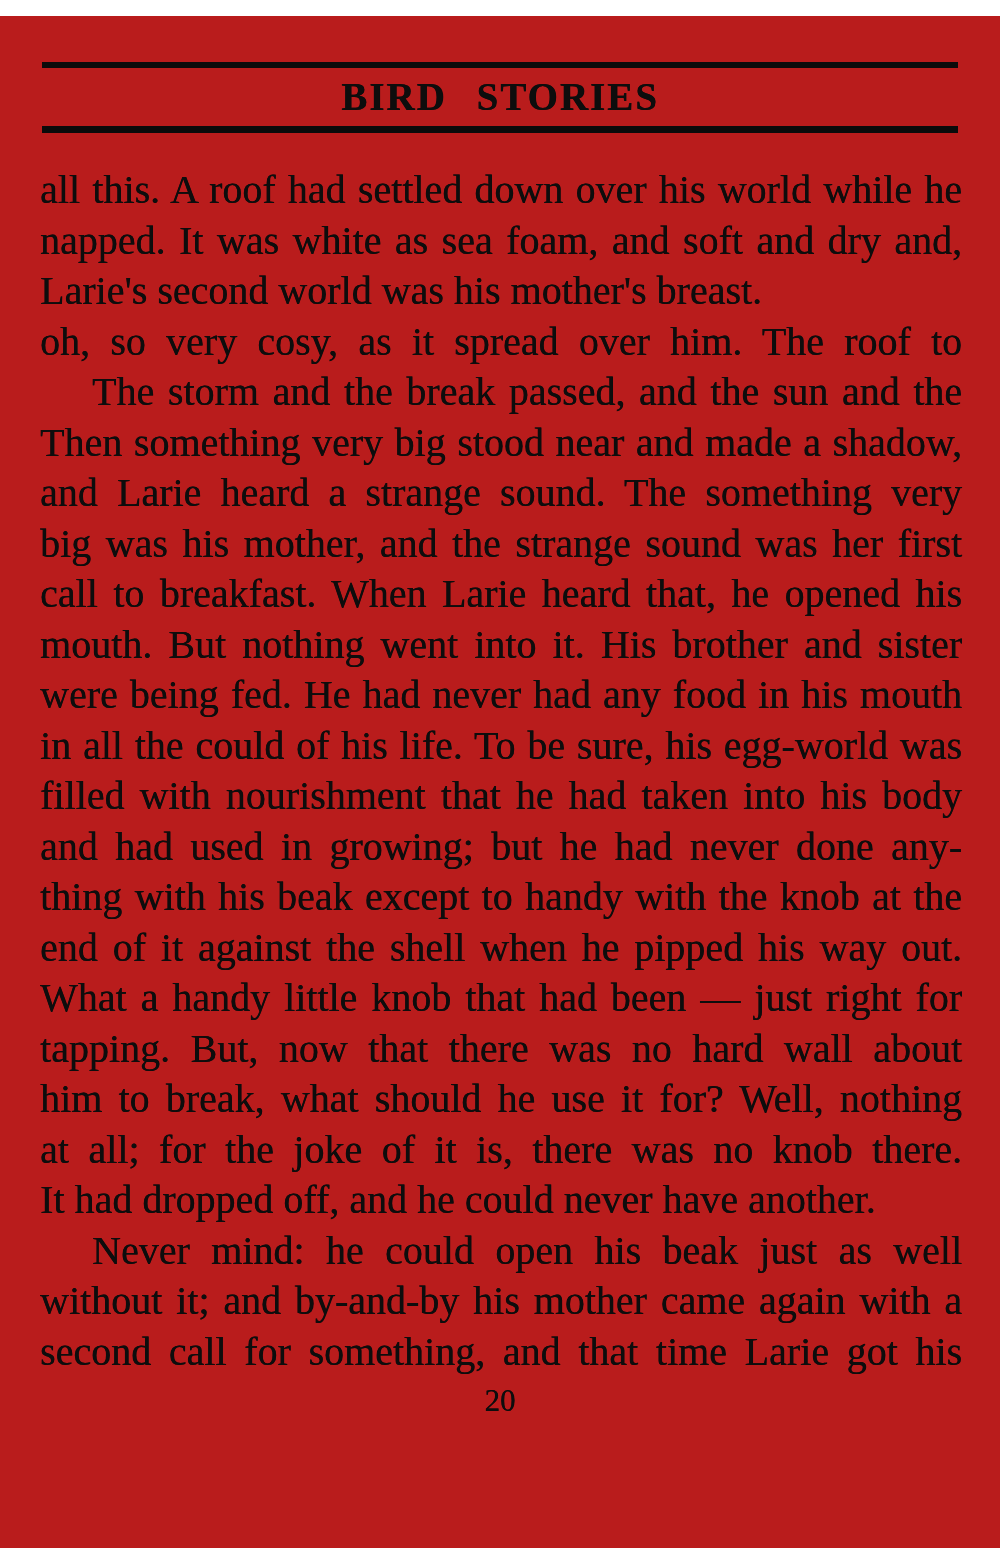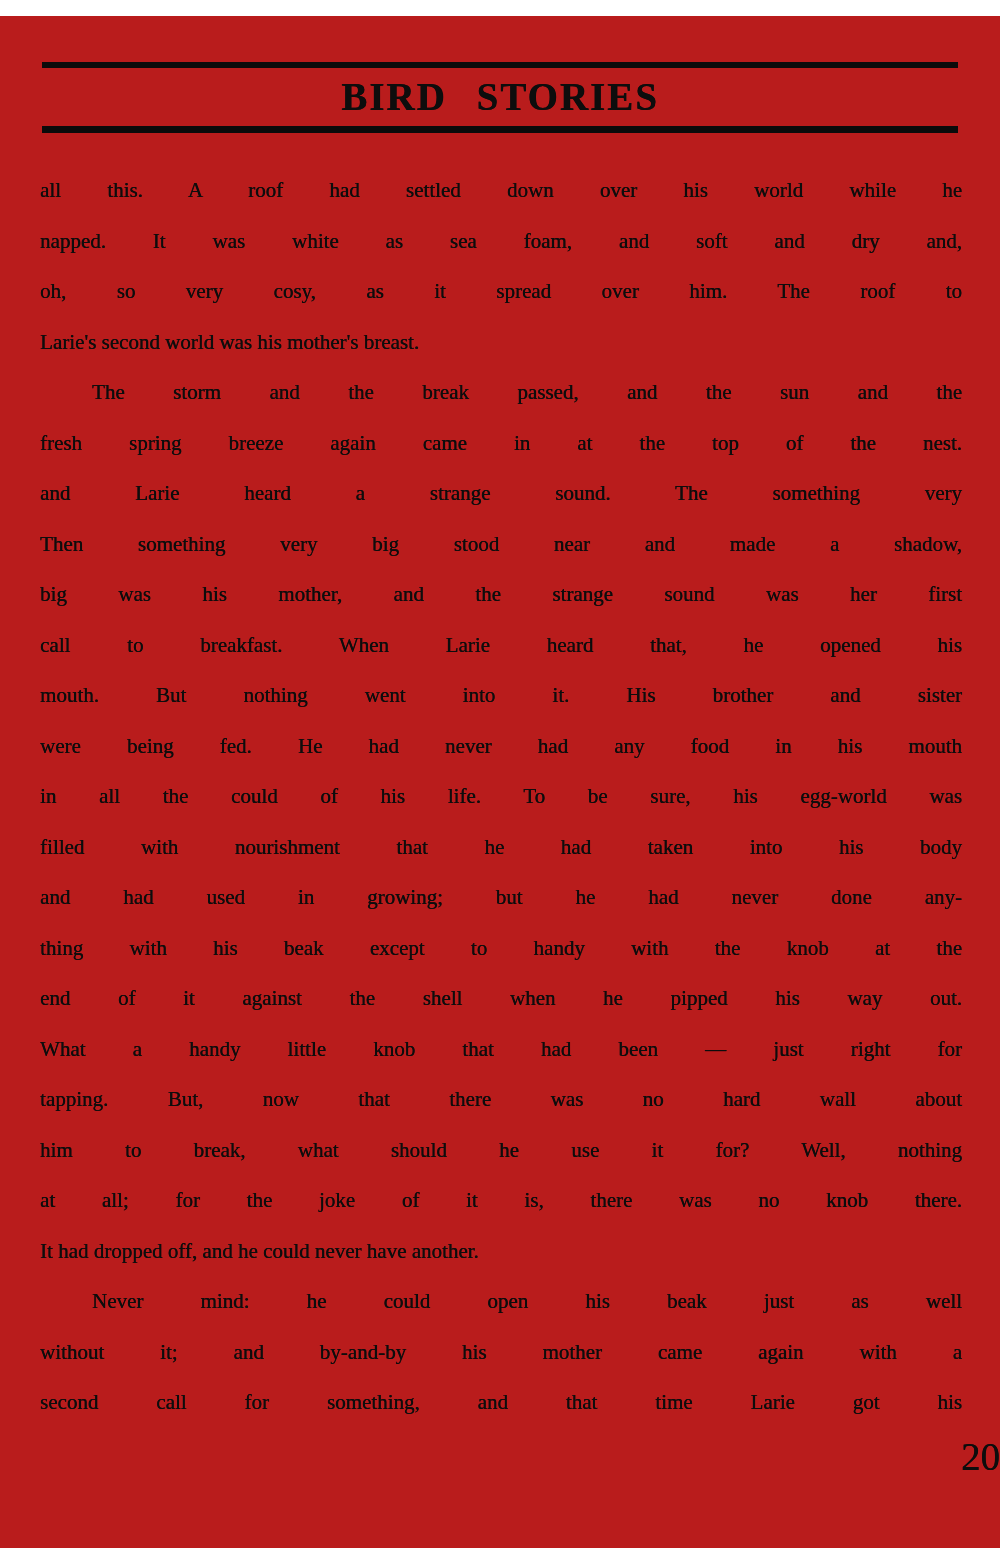--- a/index.html
+++ b/index.html
@@ -34,58 +34,57 @@
     font-weight: bold;
     font-size: 39px;
     line-height: 44px;
     letter-spacing: 2px;
     word-spacing: 18px;
     padding: 7px 0 7px 0;
     text-shadow: 0.4px 0 0 currentColor;
   }
   .body-text {
     margin: 32px 38px 0 40px;
-    font-size: 21px;
+    font-size: 40px;
     line-height: 50.5px;
     text-shadow: 0.35px 0 0 currentColor;
   }
   .text-line {
     text-align: justify;
     text-align-last: justify;
   }
   .text-line.short-last {
     text-align-last: left;
   }
   .text-line.indent {
     text-indent: 52px;
   }
   .page-number {
-    text-align: right;
-    font-size: 39px;
+    text-align: center;
+    font-size: 31px;
     margin-top: 6px;
     text-shadow: 0.35px 0 0 currentColor;
   }
 </style>
 </head>
 <body>
 
 <div class="page">
   <div class="header-rule top"></div>
   <div class="running-head">BIRD STORIES</div>
   <div class="header-rule bottom"></div>
 
   <div class="body-text" id="body-text">
       <div class="text-line">all this.  A roof had settled down over his world while he</div>
       <div class="text-line">napped.  It was white as sea foam, and soft and dry and,</div>
+      <div class="text-line short-last">Larie's second world was his mother's breast.</div>
       <div class="text-line">oh, so very cosy, as it spread over him.  The roof to</div>
-      <div class="text-line short-last">Larie's second world was his mother's breast.</div>
       <div class="text-line indent">The storm and the break passed, and the sun and the</div>
-      <div class="text-line">fresh spring breeze again came in at the top of the nest.</div>
+      <div class="text-line">Then something very big stood near and made a shadow,</div>
       <div class="text-line">and Larie heard a strange sound.  The something very</div>
-      <div class="text-line">Then something very big stood near and made a shadow,</div>
       <div class="text-line">big was his mother, and the strange sound was her first</div>
       <div class="text-line">call to breakfast.  When Larie heard that, he opened his</div>
       <div class="text-line">mouth.  But nothing went into it.  His brother and sister</div>
       <div class="text-line">were being fed.  He had never had any food in his mouth</div>
       <div class="text-line">in all the could of his life.  To be sure, his egg-world was</div>
       <div class="text-line">filled with nourishment that he had taken into his body</div>
       <div class="text-line">and had used in growing; but he had never done any-</div>
       <div class="text-line">thing with his beak except to handy with the knob at the</div>
       <div class="text-line">end of it against the shell when he pipped his way out.</div>
       <div class="text-line">What a handy little knob that had been — just right for</div>

